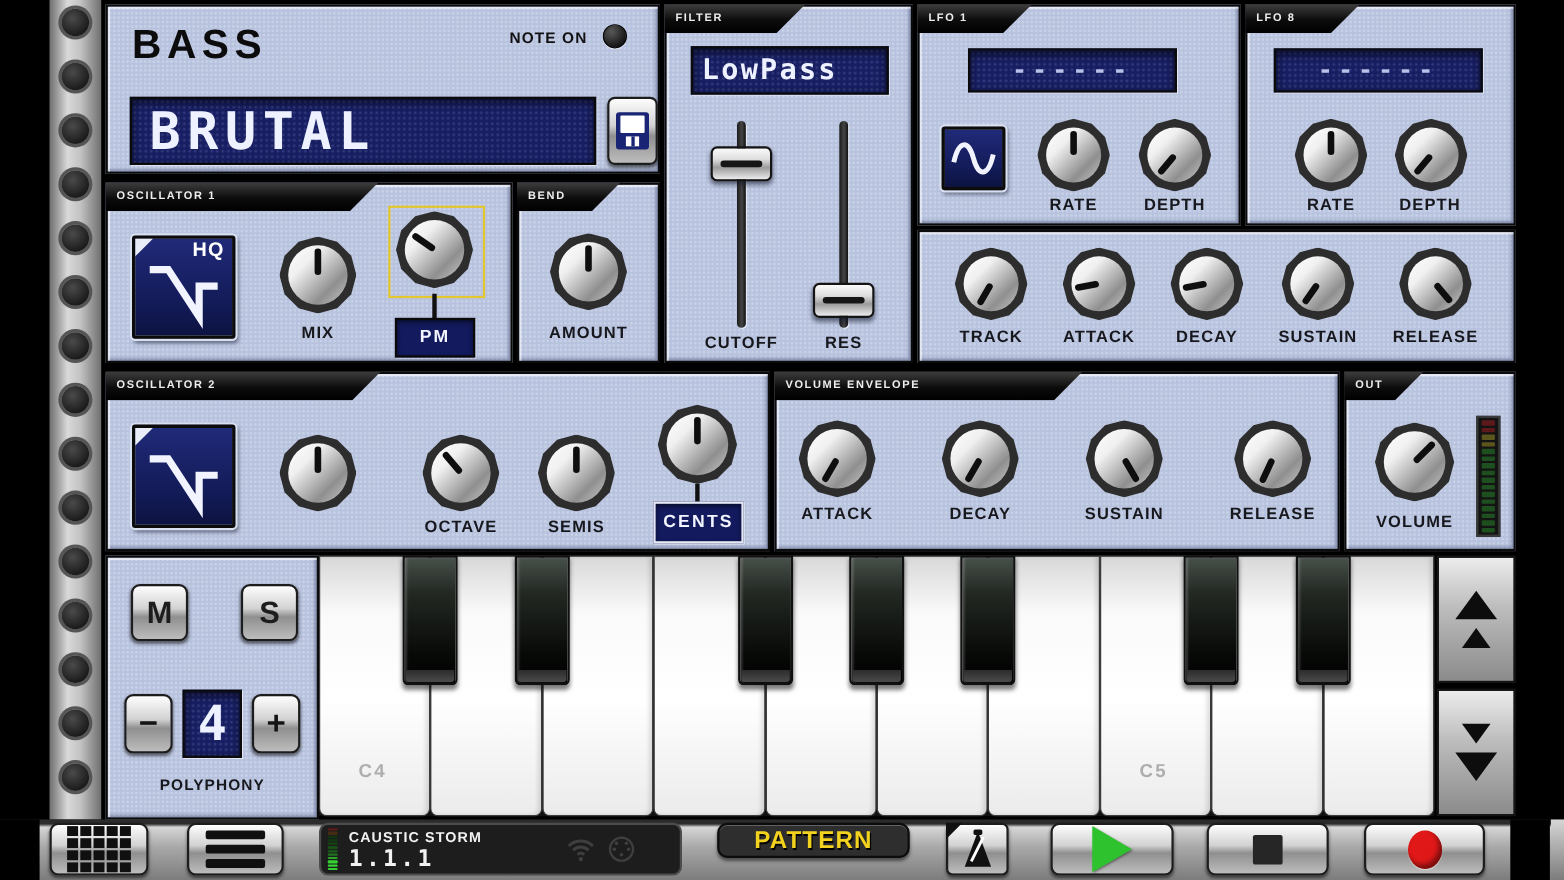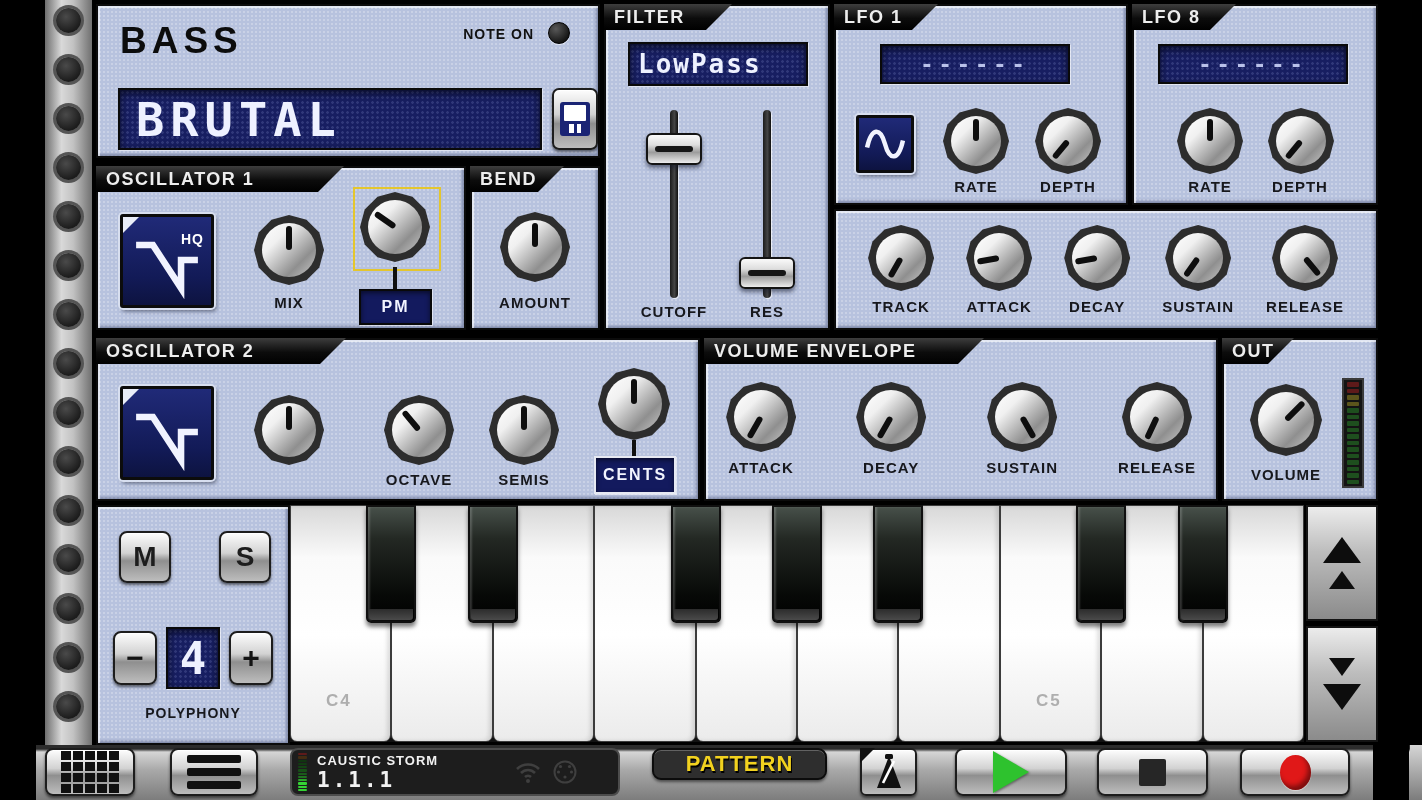--- a/index.html
+++ b/index.html
@@ -13,21 +13,21 @@
          background:radial-gradient(circle at 40% 35%,#4a4a4a,#1c1c1c 70%);
          box-shadow:0 0 0 3px #555,0 1px 2px rgba(0,0,0,.6);}
 
   
   .panel{position:absolute;background:#b7c2de;border:2px solid #0b0b0b;box-sizing:border-box;
          background-image:radial-gradient(rgba(255,255,255,.25) 1px,transparent 1.4px);
          background-size:4px 4px;
          box-shadow:inset 2px 2px 0 rgba(255,255,255,.6),inset -2px -2px 3px rgba(80,90,125,.55);}
   .phead{position:absolute;left:-2px;top:-2px;height:26px;line-height:26px;
          background:linear-gradient(180deg,#3d3d3d,#0c0c0c 55%,#000);
-         color:#ededed;font-size:18px;font-weight:bold;letter-spacing:1.5px;
+         color:#ededed;font-size:10px;font-weight:bold;letter-spacing:1.5px;
          padding:0 34px 0 10px;box-sizing:border-box;white-space:nowrap;
          clip-path:polygon(0 0,100% 0,calc(100% - 26px) 100%,0 100%);}
 
   
   .knob{position:absolute;width:var(--size,70px);height:var(--size,70px);--angle:0deg;}
   .knob .ring{position:absolute;inset:0;background:#2d2d2d;
       clip-path:polygon(100% 50%,93.3% 75%,75% 93.3%,50% 100%,25% 93.3%,6.7% 75%,0% 50%,6.7% 25%,25% 6.7%,50% 0%,75% 6.7%,93.3% 25%);
       filter:drop-shadow(0 4px 3px rgba(20,25,45,.55));}
   .knob .cap{position:absolute;inset:8px;border-radius:50%;
       background:linear-gradient(135deg,#ffffff,#f0f0f0 30%,#8f8f8f 72%,#c9c9c9);}
@@ -55,21 +55,21 @@
         border:2px solid #1d1d1d;border-radius:8px;box-sizing:border-box;
         box-shadow:0 2px 3px rgba(0,0,0,.55),inset 0 1px 0 #fff;
         display:flex;align-items:center;justify-content:center;}
 
   
   .wavebtn{position:absolute;background:linear-gradient(180deg,#202a78,#121a56 70%,#0d1340);
         border:3px solid #0c0c0c;border-radius:3px;box-sizing:border-box;
         box-shadow:0 0 0 2px #d8dff0,2px 3px 4px rgba(20,25,45,.6);}
   .fold{position:absolute;left:0;top:0;width:0;height:0;
         border-top:16px solid #e9edf8;border-right:16px solid transparent;}
-  .hq{position:absolute;right:7px;top:14px;color:#fff;font-size:14px;font-weight:bold;letter-spacing:1px;}
+  .hq{position:absolute;right:7px;top:0;color:#fff;font-size:18px;font-weight:bold;letter-spacing:1px;}
 
   
   .slider{position:absolute;--pos:0.5;width:56px;}
   .slider .track{position:absolute;left:50%;margin-left:-4px;top:0;bottom:0;width:8px;
         background:linear-gradient(90deg,#1b1b1b,#454545 55%,#101010);border-radius:4px;
         box-shadow:1px 1px 0 rgba(255,255,255,.65);}
   .slider .handle{position:absolute;left:0;width:56px;height:32px;
         top:calc((1 - var(--pos)) * (100% - 32px));
         background:linear-gradient(180deg,#fafafa,#dedede 35%,#9c9c9c 62%,#ececec);
         border:2px solid #141414;border-radius:6px;box-sizing:border-box;

